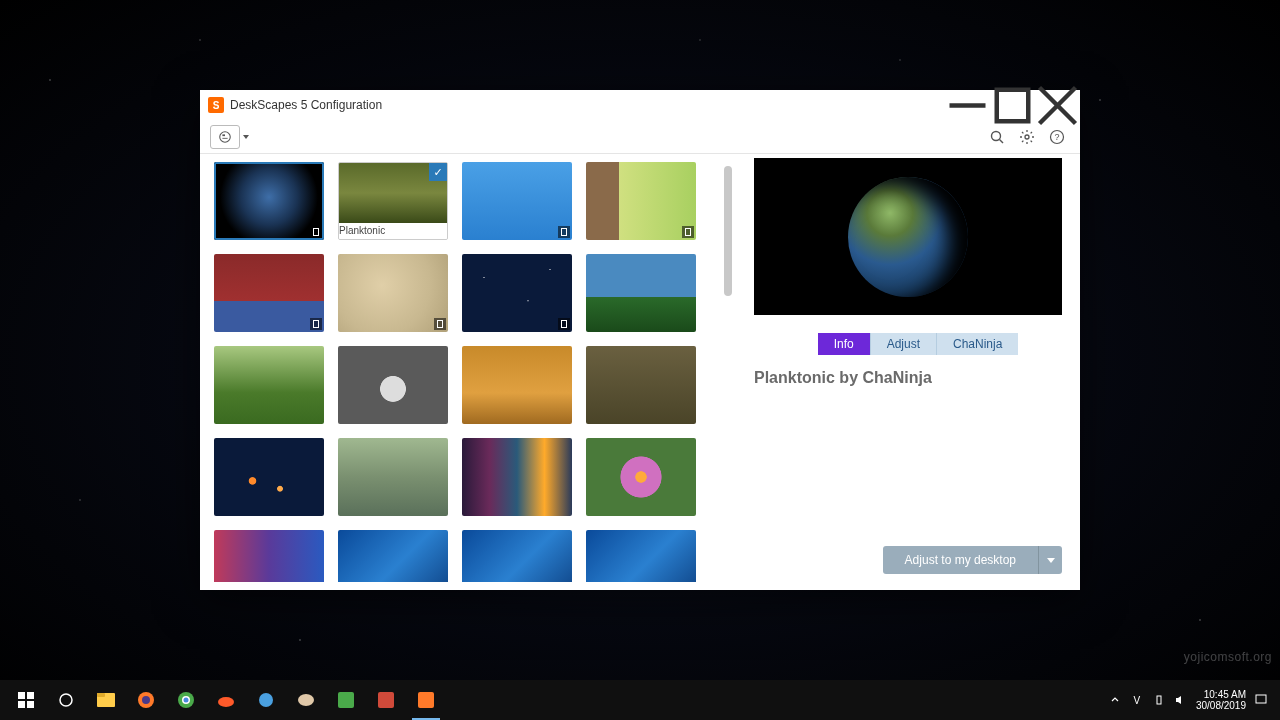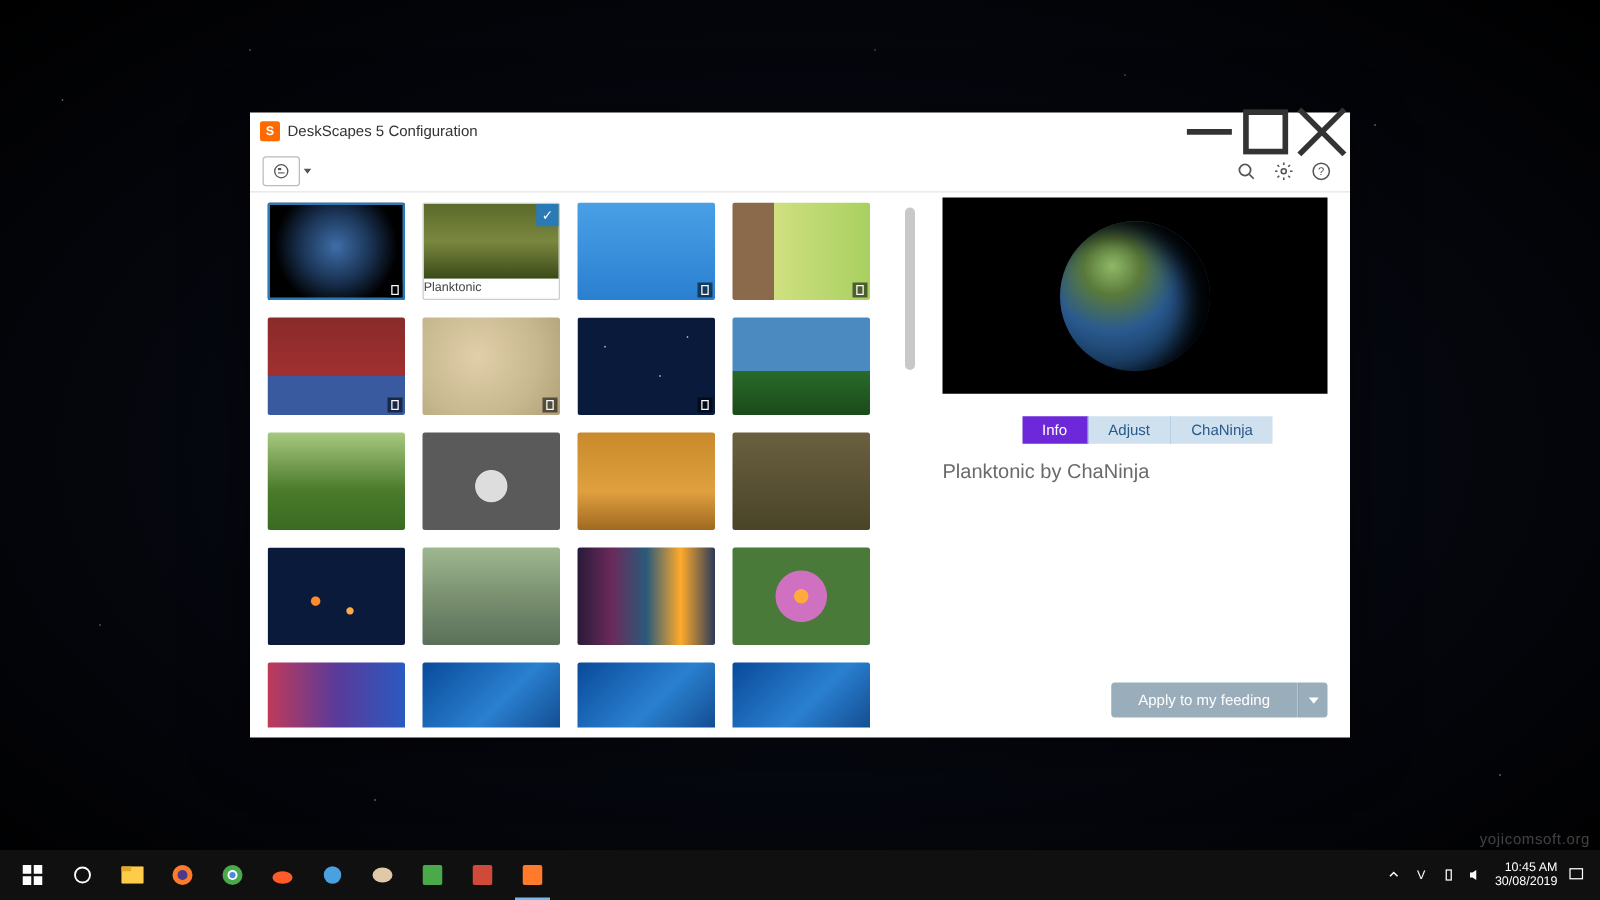--- a/index.html
+++ b/index.html
@@ -47,38 +47,38 @@
 
 .side { flex:1; padding:8px 18px 16px 18px; display:flex; flex-direction:column;}
 .preview { width:100%; height:157px; background:#000; display:flex; align-items:center; justify-content:center; margin-top:-4px; }
 .preview .earth { width:120px; height:120px; border-radius:50%; background:radial-gradient(circle at 35% 30%, #8fb867 0%, #5a7a3a 20%, #2a5a8f 45%, #183b60 70%, #01070f 100%); box-shadow:-18px 8px 20px #000 inset; }
 
 .tabs { display:flex; justify-content:center; margin:18px 0 14px; }
 .tab { font-size:12px; padding:4px 16px; background:#cfe0ee; color:#2a5a8a; border-right:1px solid #b5cde0; }
 .tab:last-child { border-right:none; }
 .tab.active { background:#6d28d9; color:#fff;margin-left:20px; }
 
-.info-title { font-size:16px; color:#6a6a6a; margin-bottom:8px; }
+.info-title { font-size:16px; color:#6a6a6a; margin-bottom:8px;font-weight:bold; }
 .info-desc { font-size:11px; color:#888; line-height:1.4; }
 
 .apply-wrap { margin-top:auto; display:flex; justify-content:flex-end; }
 .apply-btn { display:flex; }
 .apply-main { background:#9aadbb; color:#fff; font-size:12px; padding:7px 22px; border-radius:3px 0 0 3px; }
 .apply-drop { background:#9aadbb; color:#fff; width:24px; display:flex; align-items:center; justify-content:center; border-left:1px solid #82949f; border-radius:0 3px 3px 0; }
 .apply-drop::before { content:""; border-left:4px solid transparent; border-right:4px solid transparent; border-top:5px solid #fff; }
 
 
 .taskbar { position:absolute; left:0; right:0; bottom:0; height:40px; background:#101010; display:flex; align-items:center; padding:0 6px; }
 .taskbar .tbtn { width:40px; height:40px; display:flex; align-items:center; justify-content:center; color:#fff; position:relative; }
 .taskbar .tbtn.active::after { content:""; position:absolute; bottom:0; left:6px; right:6px; height:2px; background:#76b9ed; }
 .taskbar .spacer { flex:1; }
 .tray { display:flex; align-items:center; gap:8px; color:#fff; font-size:10px; padding-right:6px; }
 .tray .clock { text-align:right; line-height:1.1; font-size:10px; }
 .tray .ico { width:14px; height:14px; display:flex; align-items:center; justify-content:center; }
-.watermark { position:absolute; right:8px; bottom:42px; color:rgba(255,255,255,.25); font-size:12px; letter-spacing:.5px; }
+.watermark { position:absolute; right:8px; bottom:56px; color:rgba(255,255,255,.25); font-size:12px; letter-spacing:.5px; }
 
 
 .t-earth{background:radial-gradient(circle at 50% 45%, #3e6ea8 0%, #1a3354 40%, #000 70%);}
 .t-plankton{background:linear-gradient(#5a6a2a,#7a873f 50%,#3a4a18);}
 .t-blue{background:linear-gradient(#4aa0e6,#2a80d0);}
 .t-bark{background:linear-gradient(90deg,#8a6a4a 0%,#8a6a4a 30%,#d0e080 30%,#a8d060 100%);}
 .t-car{background:linear-gradient(#8a2a2a,#a03030 60%,#3a5aa0 60%);}
 .t-ripple{background:radial-gradient(circle at 40% 40%, #e0cfa8,#c8b890 60%,#b0a078);}
 .t-space{background:radial-gradient(1px 1px at 20% 30%,#fff,transparent),radial-gradient(1px 1px at 60% 60%,#fff,transparent),radial-gradient(1px 1px at 80% 20%,#fff,transparent),#0a1a3a;}
 .t-island{background:linear-gradient(#4a8ac0 0%,#4a8ac0 55%,#2a6a2a 55%,#1a4a1a 100%);}
@@ -201,21 +201,21 @@
         <div class="earth"></div>
       </div>
       <div class="tabs">
         <div class="tab active">Info</div>
         <div class="tab">Adjust</div>
         <div class="tab">ChaNinja</div>
       </div>
       <div class="info-title">Planktonic by ChaNinja</div>
       <div class="apply-wrap">
         <div class="apply-btn">
-          <div class="apply-main">Apply to my feeding</div>
+          <div class="apply-main">Adjust to my desktop</div>
           <div class="apply-drop"></div>
         </div>
       </div>
     </div>
   </div>
 </div>
 
 <div class="watermark">yojicomsoft.org</div>
 
 <div class="taskbar">

